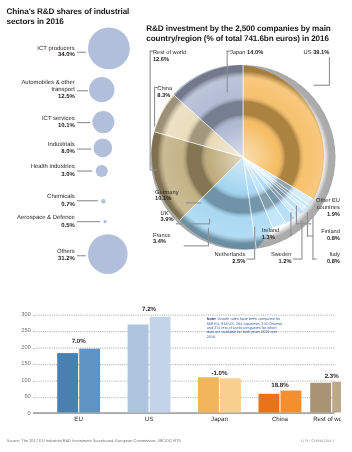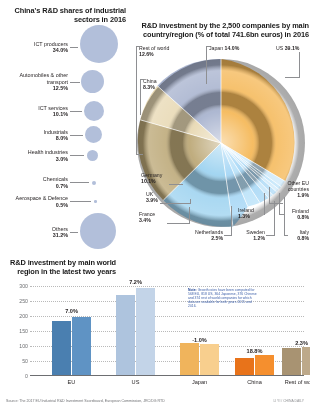--- a/index.html
+++ b/index.html
@@ -10,21 +10,21 @@
     font-family:"Liberation Sans", sans-serif;
     color:#231f20;
     position:relative;
     overflow:hidden;
   }
   .panel { position:absolute; }
 
   
   .ttl {
     font-size:7.4px; font-weight:bold; line-height:9.2px;
-    color:#1a1a1a; letter-spacing:-0.1px;text-align:right;
+    color:#1a1a1a; letter-spacing:-0.1px;
   }
 
   
   #bubble-panel { left:6px; top:6px; width:124px; height:222px; }
   #bubble-panel .ttl { width:120px; }
   .bubble-rows { position:relative; margin-top:7px; height:196px; }
   .brow { position:absolute; display:flex; align-items:center; }
   .brow .txt { text-align:right; font-size:5.4px; line-height:6.3px; width:62px; }
   .brow .txt .pct { font-weight:bold; display:block; }
   .brow .leader { height:0.6px; background:#8e8f92; margin:0 2px; }
@@ -288,21 +288,20 @@
   <div class="cline" style="left:57px; top:178px; width:0.6px; height:5px;"></div>
 
   <div class="callout" style="left:8px; top:151px;">
     <span>Germany</span><br>
     <span class="pct">10.1%</span>
   </div>
   <div class="cline" style="left:36px; top:163px; width:14px; height:0.6px;"></div>
 </div>
 
 <div class="panel" id="bar-panel">
-  <div class="ttl">R&amp;D investment by main world region in the latest two years</div>
 
   <div class="plot">
 
     <div class="gridline" style="top:0px;"></div>
     <div class="ytick" style="top:0px;">300</div>
     <div class="gridline" style="top:15px;"></div>
     <div class="ytick" style="top:15px;">250</div>
     <div class="gridline" style="top:30px;"></div>
     <div class="ytick" style="top:30px;">200</div>
     <div class="gridline" style="top:45px;"></div>

